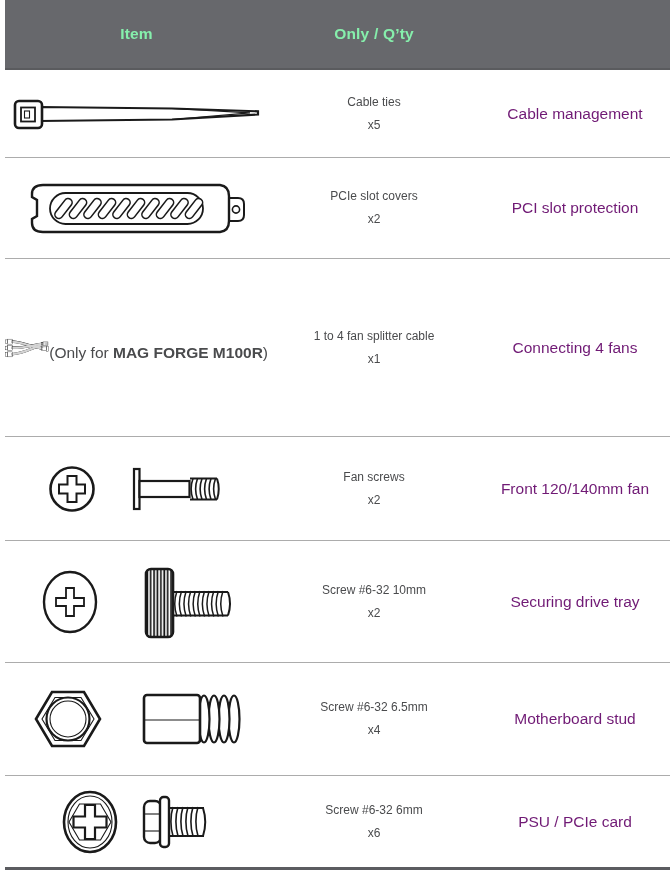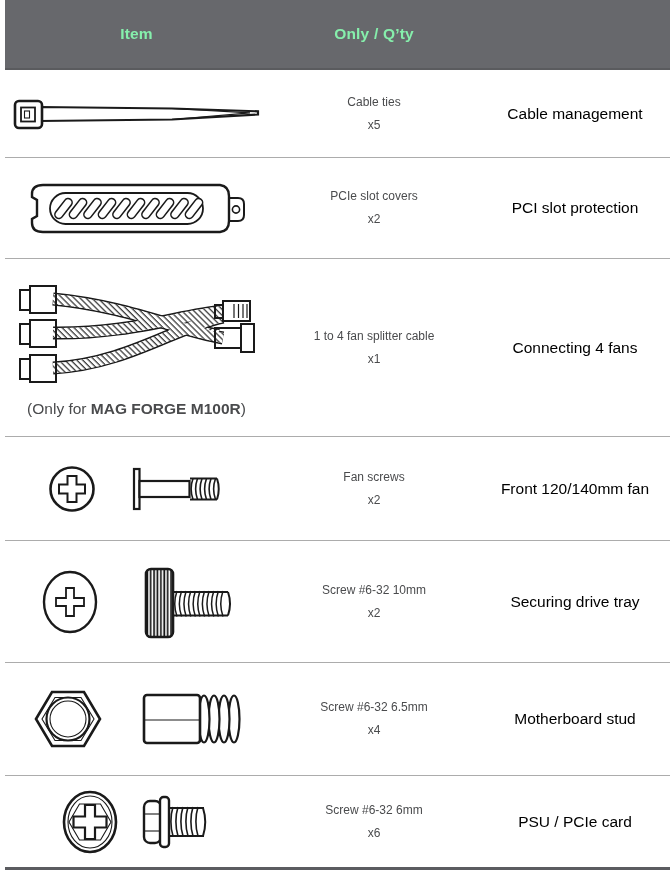--- a/index.html
+++ b/index.html
@@ -6,23 +6,23 @@
   html,body { width:670px; height:882px; background:#ffffff; overflow:hidden;
     font-family:"Liberation Sans","DejaVu Sans",sans-serif; }
   .acc-table { position:relative; margin-left:5px; width:665px; }
   .t-row { display:grid; grid-template-columns:263px 212px 190px; align-items:center; }
   .t-header { height:70px; background:#67686C; border-bottom:2px solid #5a5b5e; }
   .t-header .hcell { text-align:center; color:#86efac; font-weight:bold; font-size:15.5px; letter-spacing:.2px; }
   .body-row { border-bottom:1px solid #ACACAC; }
   .body-row.last { border-bottom:3px solid #5B5C60; }
   .r1{height:88px;} .r2{height:101px;} .r3{height:178px;} .r4{height:104px;}
   .r5{height:122px;} .r6{height:113px;} .r7{height:94px;}
-  .cell-item { display:flex; flex-direction:column; align-items:center; justify-content:center; }
+  .cell-item { display:flex; align-items:center; justify-content:center; }
   .cell-name { text-align:center; font-size:12px; color:#4A4B4D; line-height:23px; }
-  .cell-used { text-align:center; font-size:15.5px; color:#000000; }
+  .cell-used { text-align:center; font-size:15.5px; color:#701a75; }
   .qty { display:block; }
   .item-note { margin-top:10px; font-size:15.5px; color:#4A4B4D; white-space:nowrap; }
   .item-note b { font-weight:bold; }
   svg { display:block; }
   .lineart { stroke:#1a1a1a; fill:none; }
 </style>
 </head>
 <body>
 
 <div class="acc-table">

